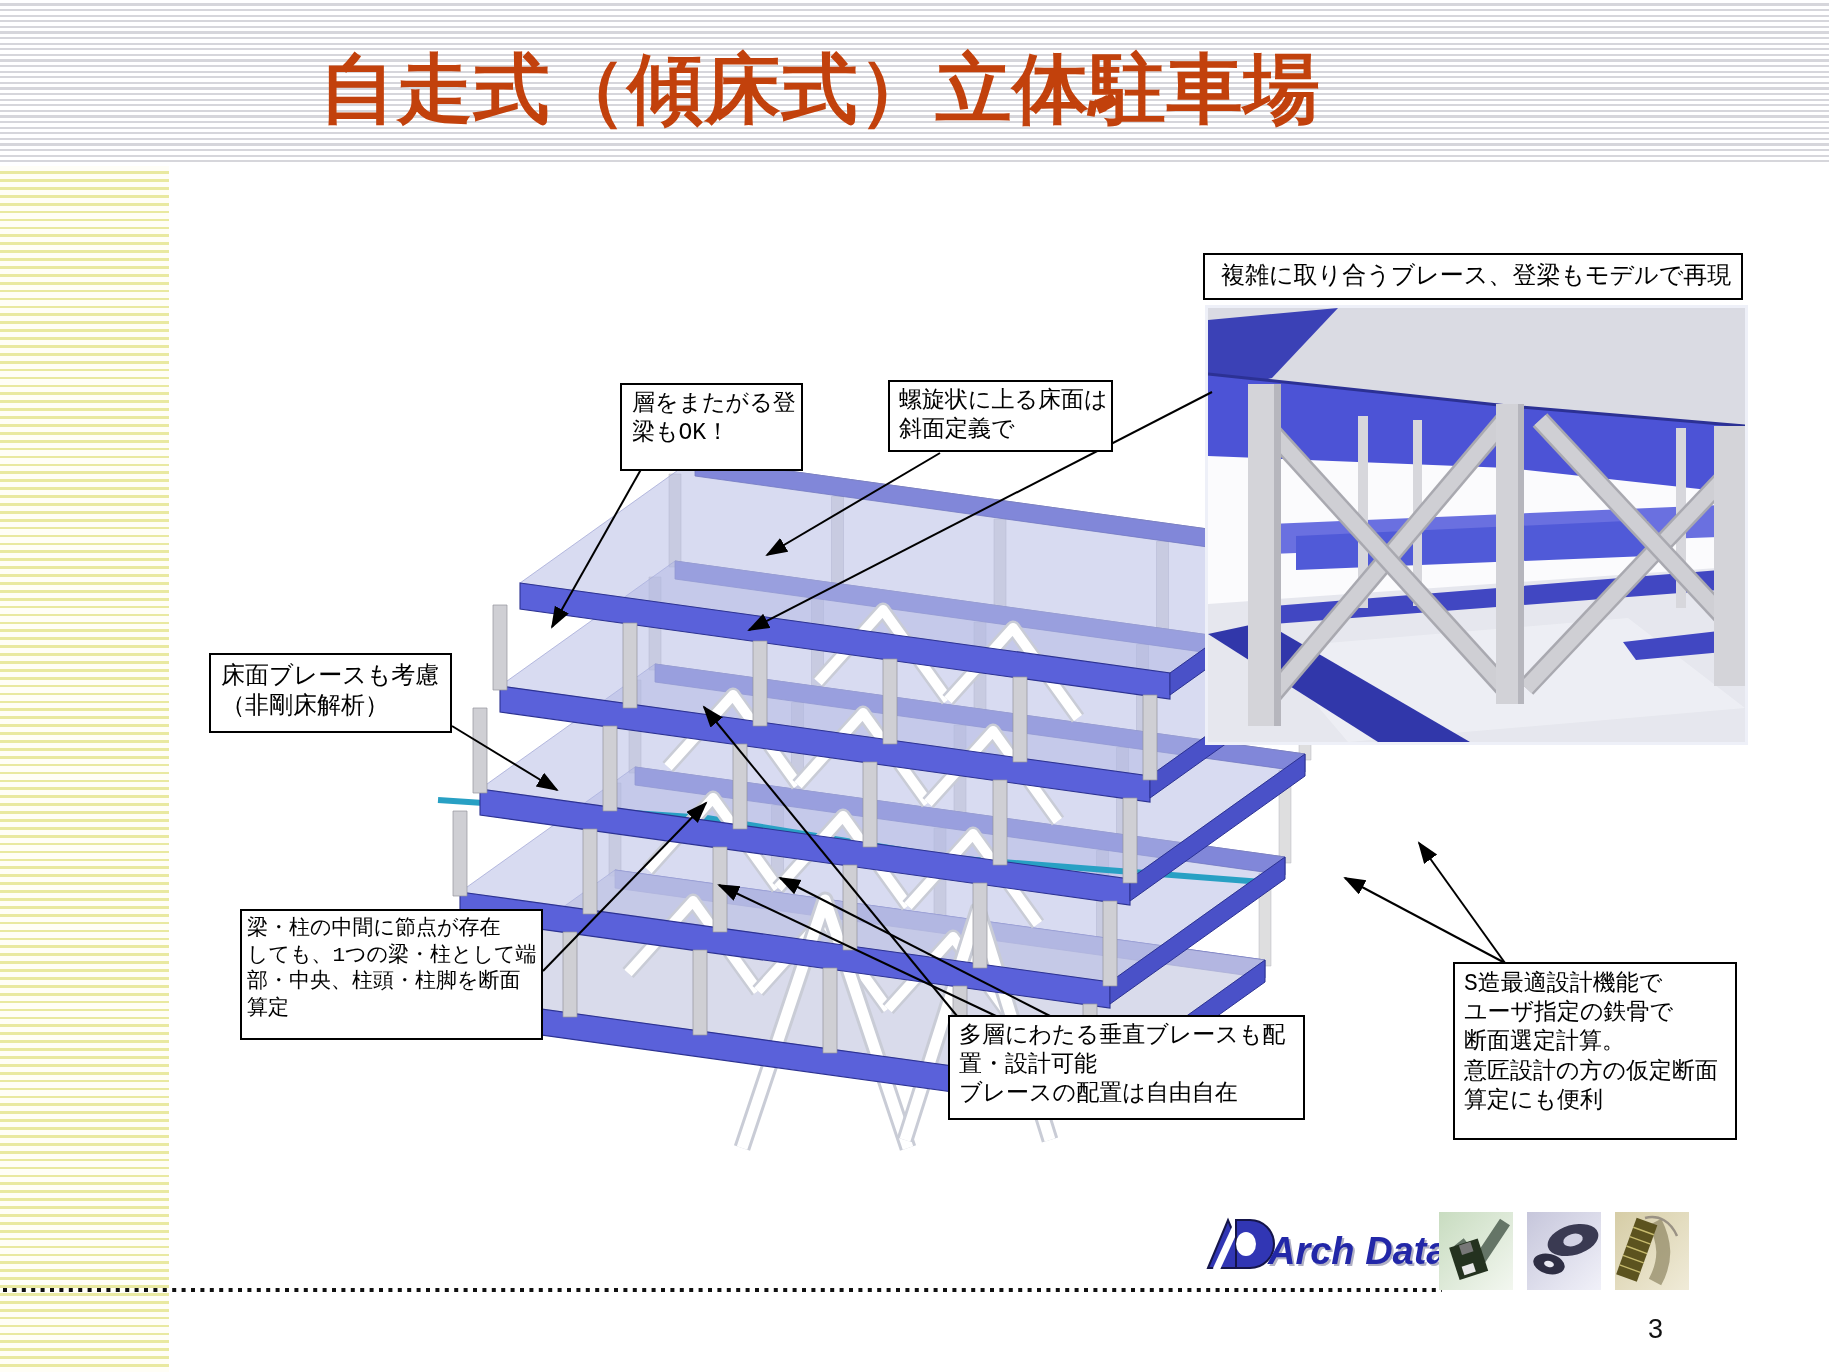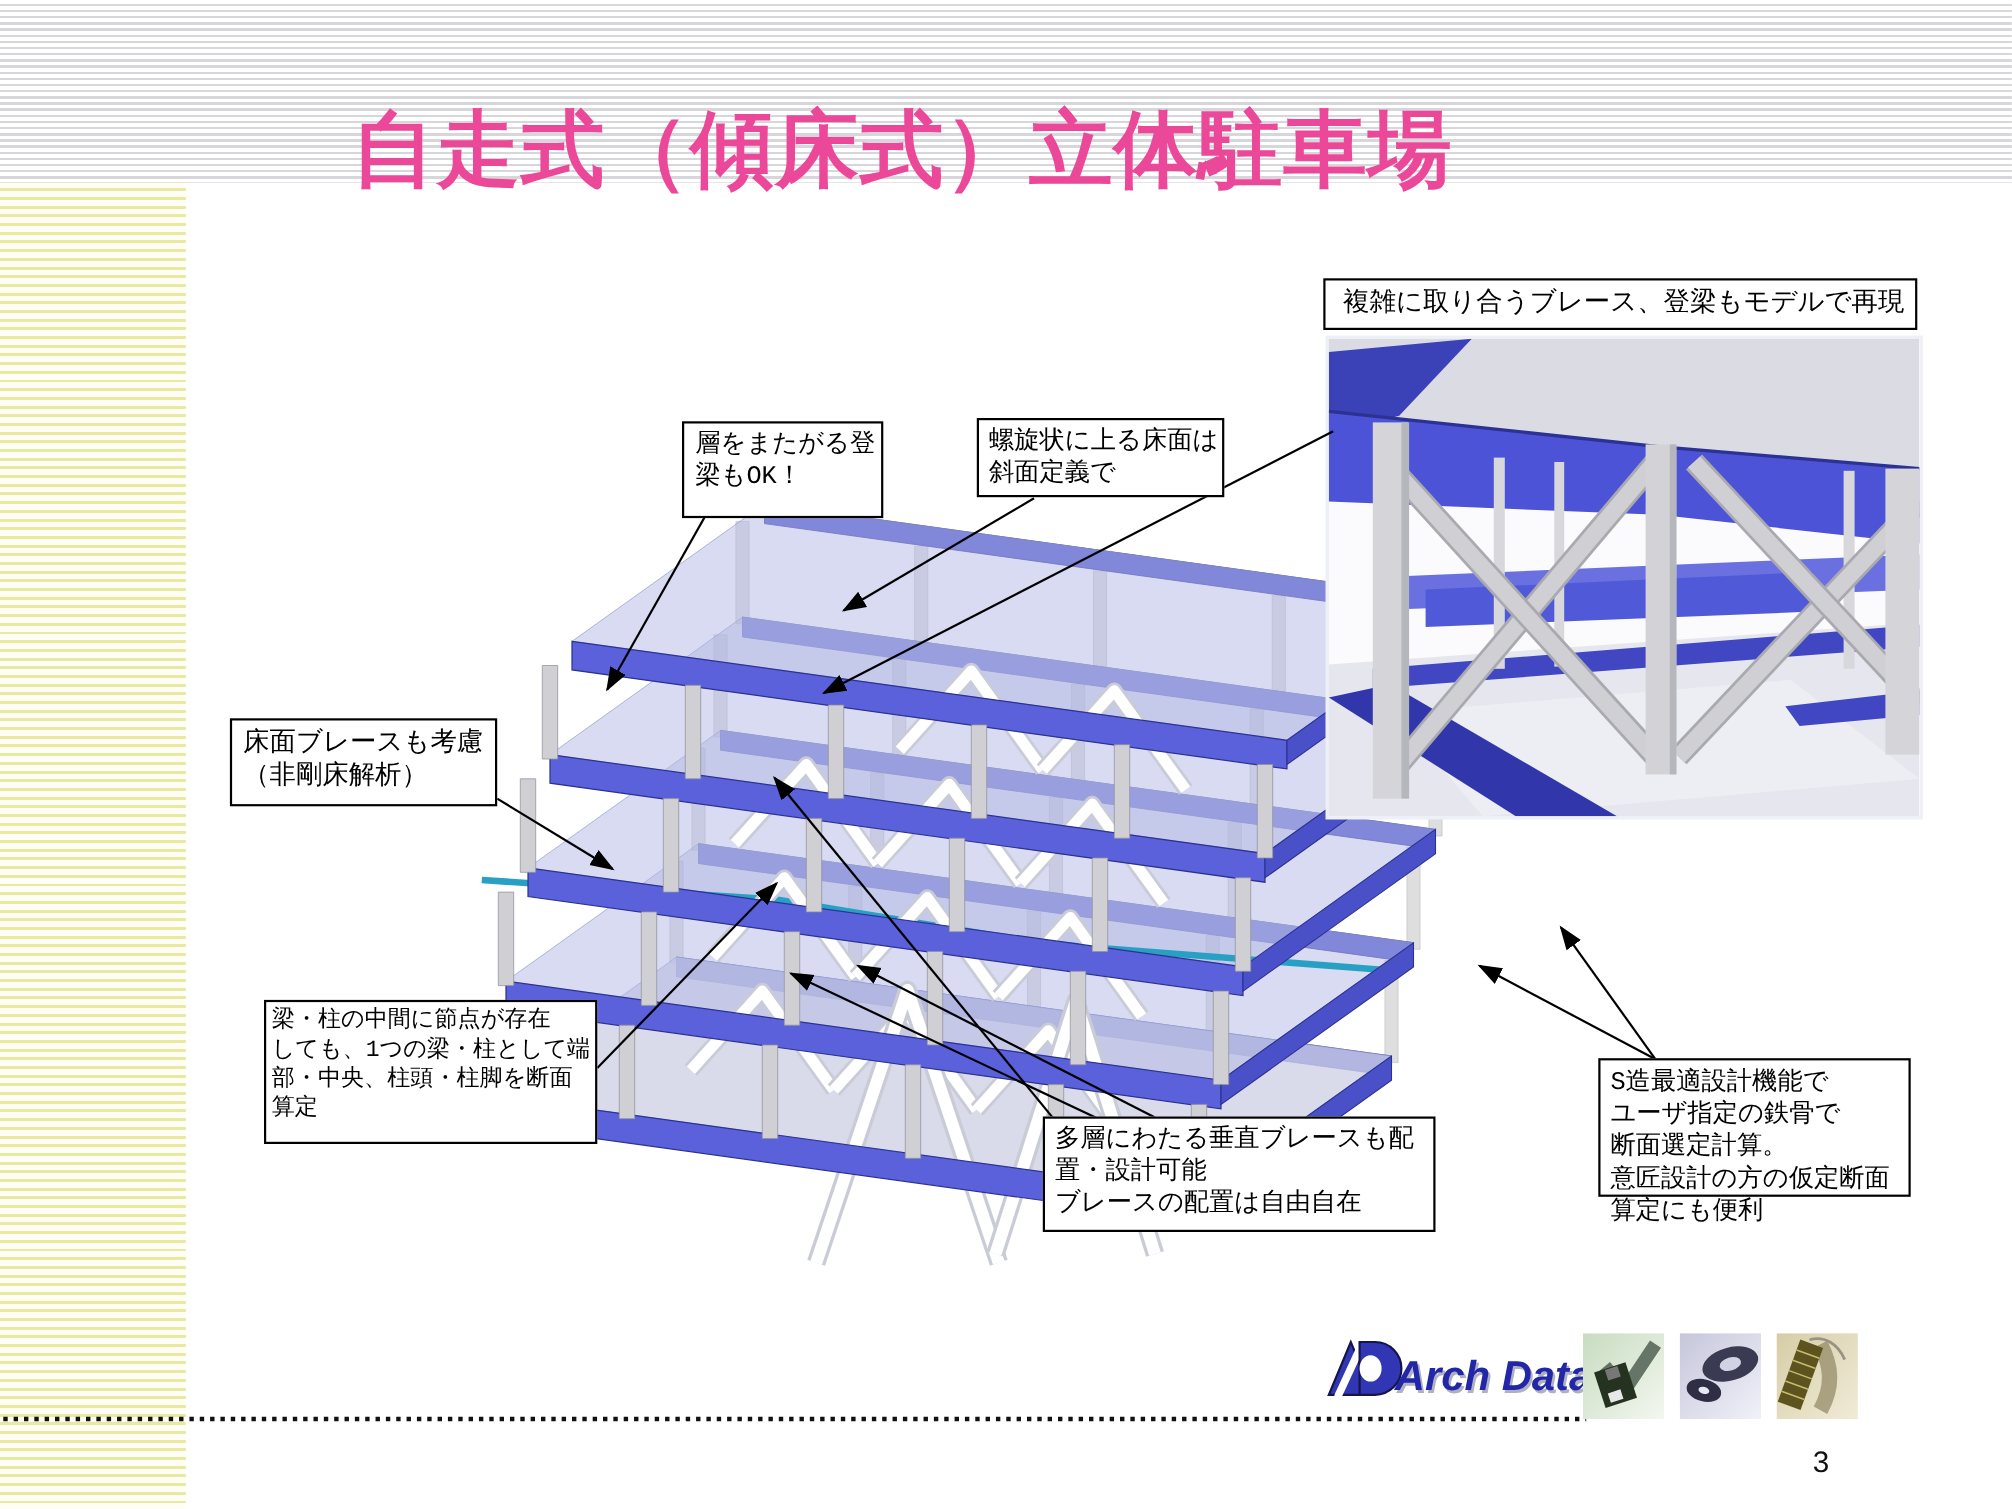--- a/index.html
+++ b/index.html
@@ -6,21 +6,21 @@
   body{width:1829px;height:1372px;position:relative;overflow:hidden;background:#ffffff;
        font-family:"Liberation Sans", sans-serif;}
   .abs{position:absolute;}
   
   #header-band{left:0;top:0;width:1829px;height:166px;
     background:repeating-linear-gradient(180deg,#ffffff 0px,#ffffff 3.4px,#d6d6db 3.4px,#d6d6db 5.6px);}
   
   #left-band{left:0;top:166px;width:169px;height:1206px;
     background:repeating-linear-gradient(180deg,#fffef6 0px,#fffef6 5.2px,#e9e9a0 5.2px,#e9e9a0 7.9px);}
   #slide-title{left:0;top:0;width:1640px;height:166px;display:flex;align-items:center;justify-content:center;
-    padding-top:14px;box-sizing:border-box;font-weight:bold;font-size:76px;letter-spacing:1px;color:#ec4899;margin-top:47px;}
+    padding-top:14px;box-sizing:border-box;font-weight:bold;font-size:76px;letter-spacing:1px;color:#c2410c;}
   .callout{position:absolute;background:#ffffff;border:2px solid #000;box-sizing:border-box;
     font-family:Liberation Mono, monospace;color:#000;white-space:pre-line;line-height:1.27;}
   #inset{left:1208px;top:308px;width:537px;height:434px;box-shadow:0 0 0 3px #eef0f8;}
   #page-number{left:1648px;top:1314px;width:60px;font-size:27px;color:#111;}
   #logo-block{left:1198px;top:1212px;width:250px;height:66px;}
   svg{display:block;}
   .photo{position:absolute;top:1212px;width:74px;height:78px;}
 </style>
 </head>
 <body>
@@ -196,21 +196,21 @@
 
 <div class="callout" style="left:240px;top:909px;width:303px;height:131px;font-size:21px;padding:5px 0 0 5px;">梁・柱の中間に節点が存在
 しても、1つの梁・柱として端
 部・中央、柱頭・柱脚を断面
 算定</div>
 
 <div class="callout" style="left:948px;top:1015px;width:357px;height:105px;font-size:23px;padding:5px 0 0 9px;">多層にわたる垂直ブレースも配
 置・設計可能
 ブレースの配置は自由自在</div>
 
-<div class="callout" style="left:1453px;top:962px;width:284px;height:126px;font-size:23px;padding:6px 0 0 9px;">S造最適設計機能で
+<div class="callout" style="left:1453px;top:962px;width:284px;height:178px;font-size:23px;padding:6px 0 0 9px;">S造最適設計機能で
 ユーザ指定の鉄骨で
 断面選定計算。
 意匠設計の方の仮定断面
 算定にも便利</div>
 
 <div id="logo-block" class="abs">
   <svg width="250" height="66" viewBox="0 0 250 66">
     <g>
       <polygon points="10,56 30,8 50,56" fill="#3136b4" stroke="#15154a" stroke-width="2"></polygon>
       <line x1="18" y1="58" x2="42" y2="6" stroke="#ffffff" stroke-width="7"></line>

